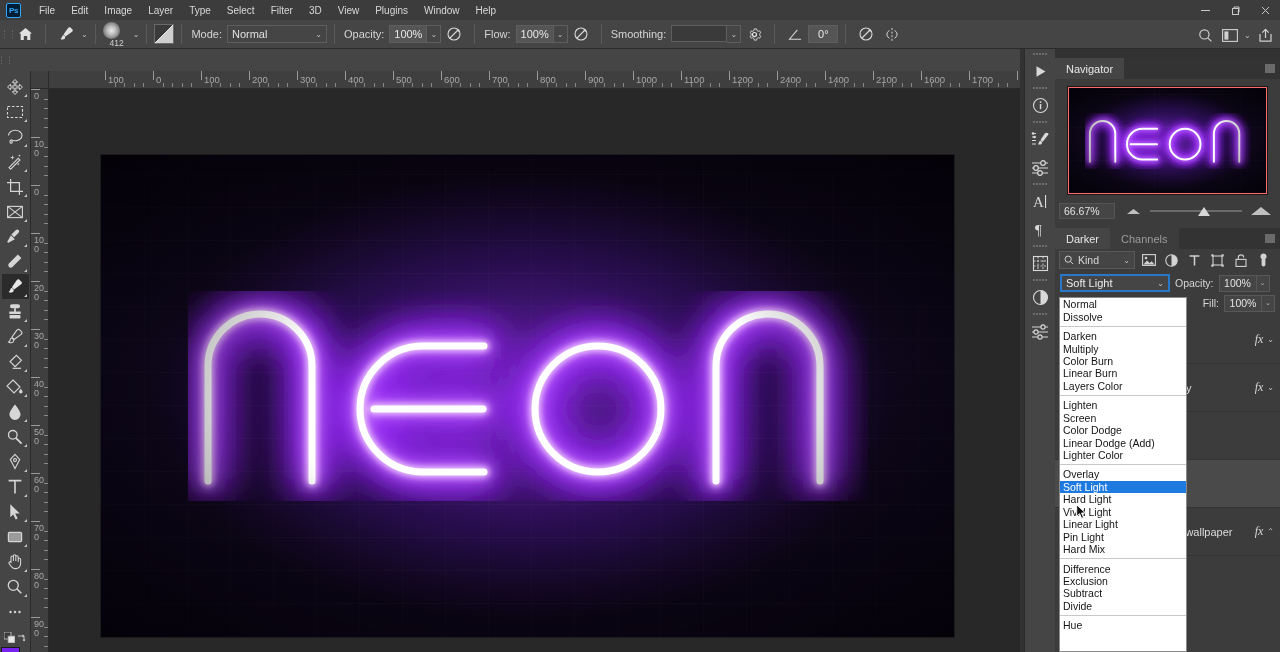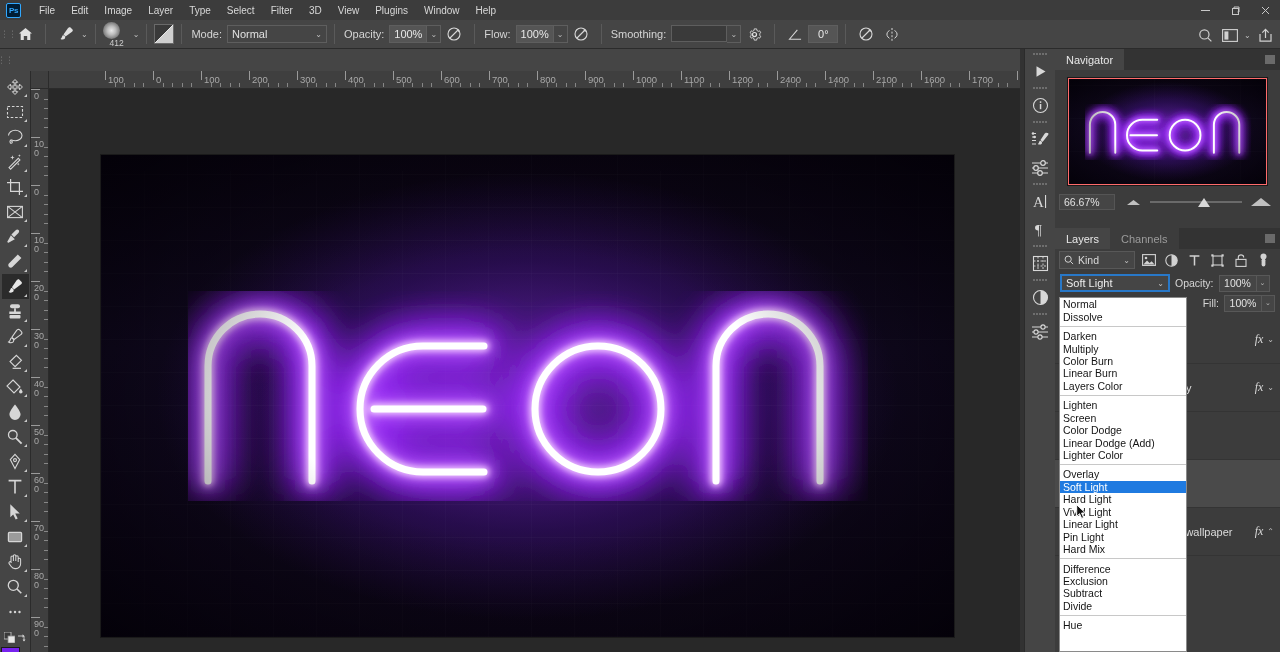--- a/index.html
+++ b/index.html
@@ -166,21 +166,21 @@
     display:flex; flex-direction:column; align-items:center; padding-top:2px;
   }
   .railbtn { width:27px; height:27px; display:flex; align-items:center; justify-content:center;
              color:#d0d0d0; margin-top:1px; }
   .raildots { width:18px; height:6px; display:flex; align-items:center; justify-content:center;
               gap:1.5px; }
   .raildots i { width:1.5px;height:1.5px;background:#6e6e6e;display:block; }
 
   
   .panel-nav {
-    position:absolute; left:1055px; top:49px; width:225px; height:179px;
+    position:absolute; left:1055px; top:58px; width:225px; height:179px;
     background:#3c3c3c;
   }
   .panel-tabs { height:21px; display:flex; align-items:stretch; background:#333; position:relative; }
   .ptab { padding:0 11px; display:flex; align-items:center; font-size:11px; color:#9b9b9b;
           background:#3c3c3c; }
   .ptab.active { background:#454545; color:#e8e8e8; }
   .pmenu { position:absolute; right:5px; top:6px; width:10px;height:9px;
            background:#6a6a6a; }
   .navthumb {
     position:absolute; left:12px; top:28px; width:201px; height:109px;
@@ -968,21 +968,21 @@
       <div class="zbig">
         <svg width="22" height="11" viewBox="0 0 22 11">
             <path d="M1 10l10-8 10 8z" fill="#c0c0c0"></path>
           </svg>
       </div>
     </div>
   </div>
 
   <div class="panel-layers">
     <div class="panel-tabs">
-      <div class="ptab active">Layers</div>
+      <div class="ptab active">Darker</div>
       <div class="ptab">Channels</div>
       <div class="pmenu"></div>
     </div>
 
     <div class="filterrow">
       <div class="kindsel">
         <span style="display:flex;align-items:center;gap:4px;">
           <svg width="10" height="10" viewBox="0 0 11 11">
               <circle cx="4.6" cy="4.6" r="3.4" fill="none" stroke="#d0d0d0" stroke-width="1.1"></circle>
               <path d="M7.2 7.2L10 10" stroke="#d0d0d0" stroke-width="1.1"></path>

